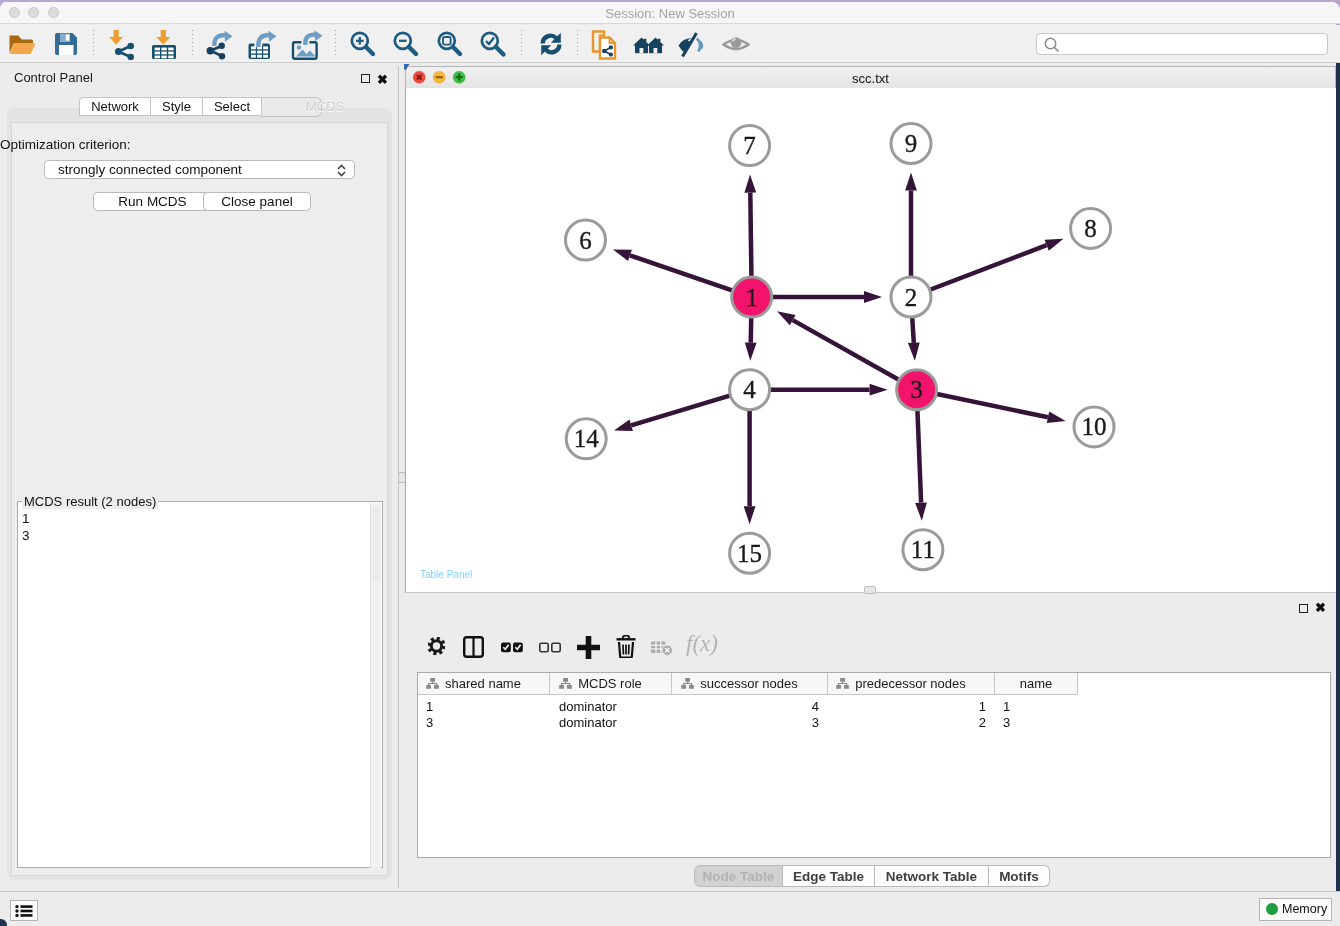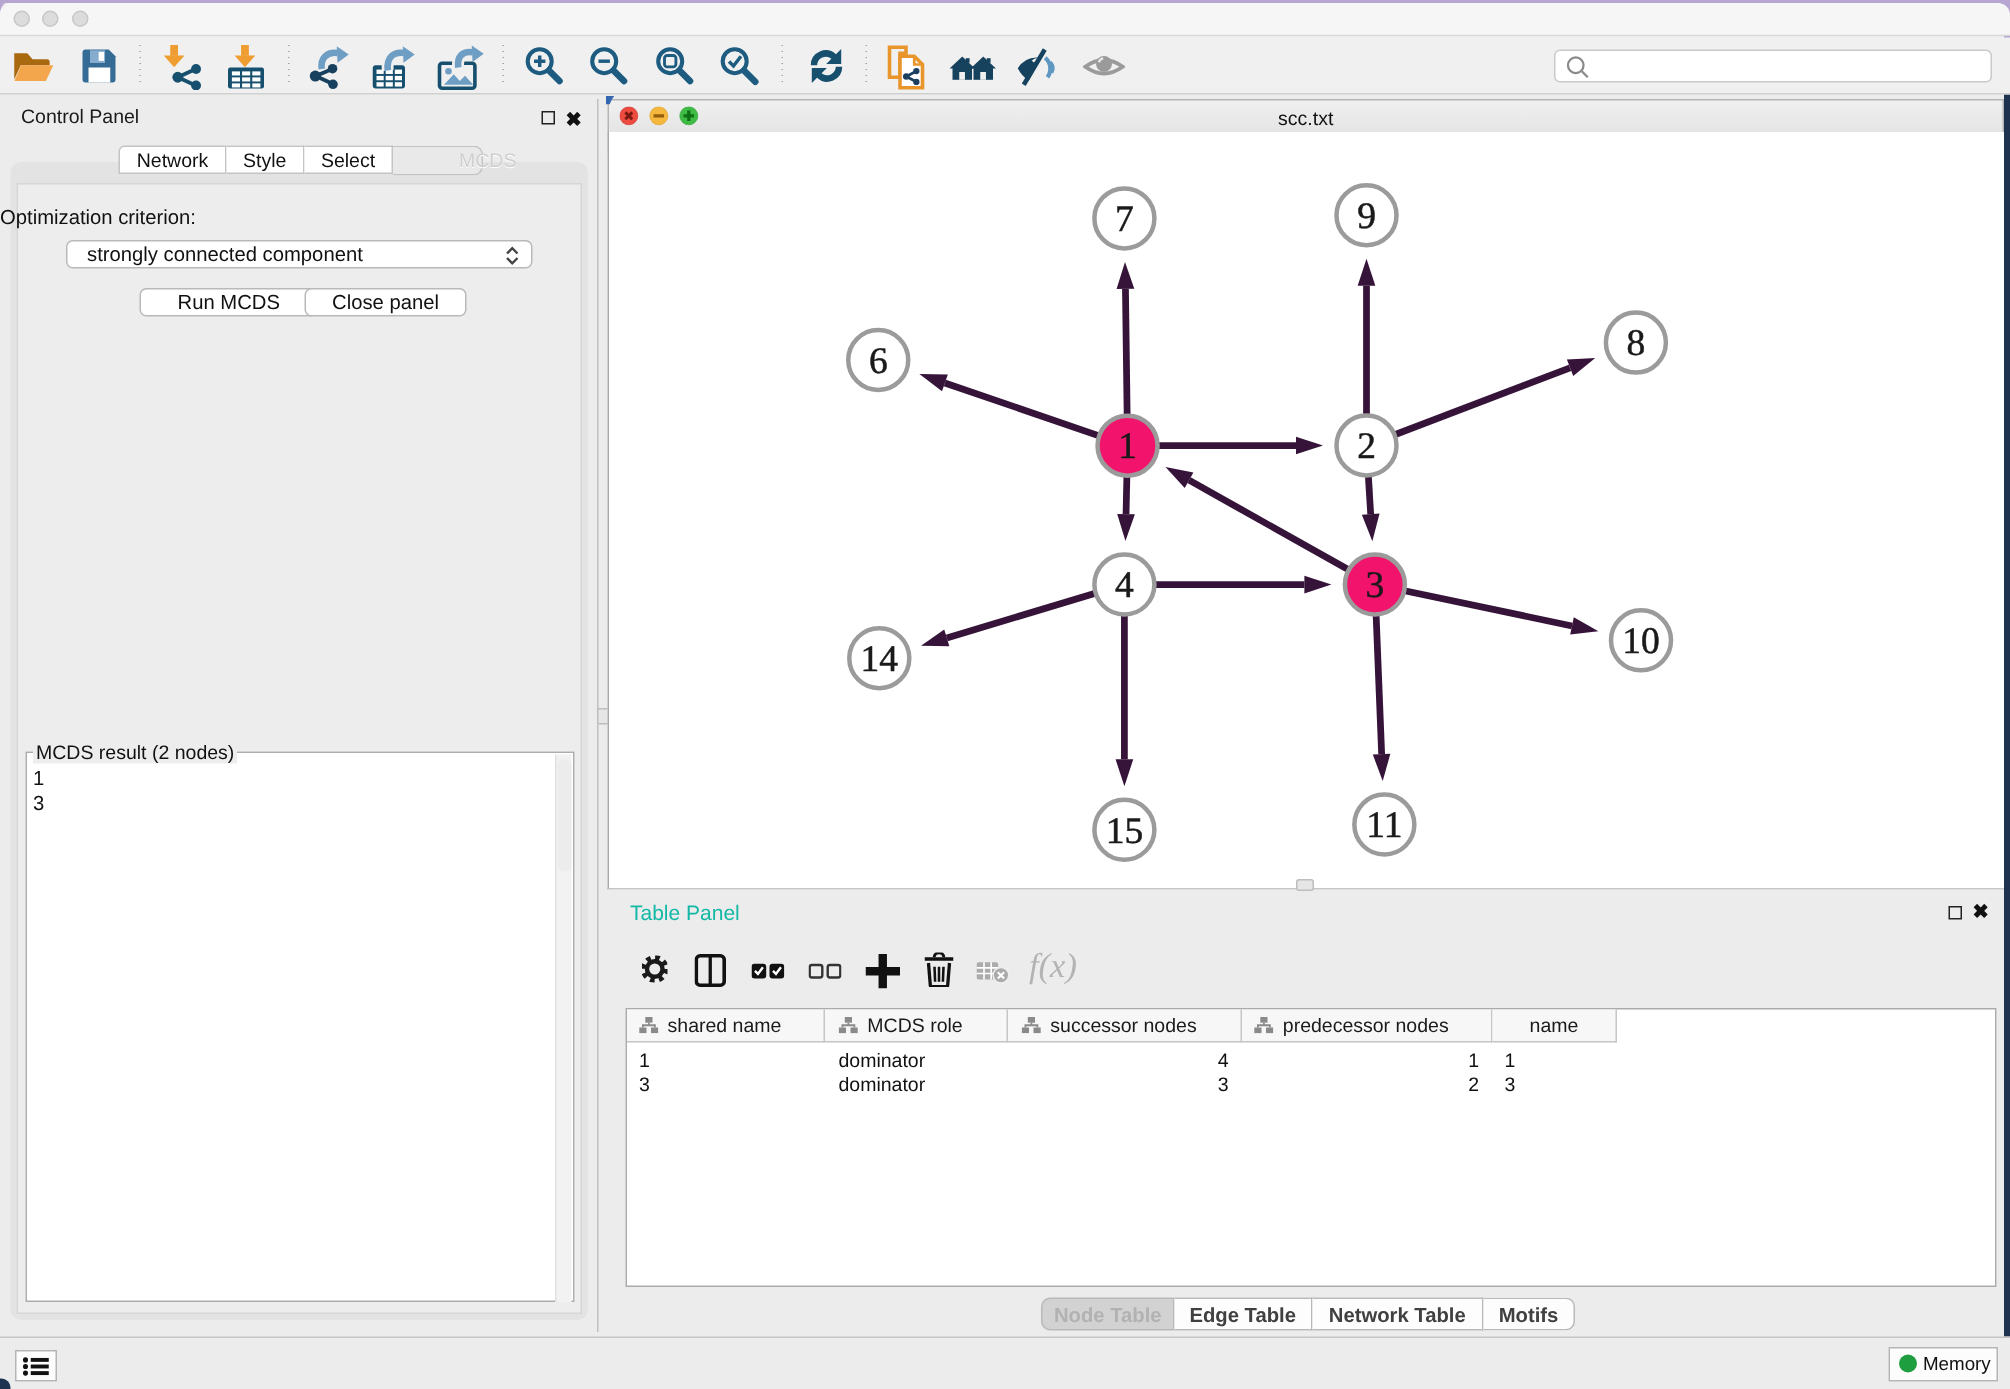--- a/index.html
+++ b/index.html
@@ -58,21 +58,21 @@
   background:#e6e6e6; border:1px solid #bdbdbd; border-radius:2px; }
 
 #net-titlebar { position:absolute; left:405px; top:66px; width:931px; height:36px;
   background:linear-gradient(#f0f0f0,#dedede); border:1px solid #b5b5b5; border-bottom:1px solid #9e9e9e; }
 #net-title { position:absolute; top:4px; width:100%; text-align:center; font-size:13px; color:#111; }
 #canvas { position:absolute; left:405px; top:88px; width:931px; height:505px;
   background:#fff; border-left:1px solid #a9a9a9; border-bottom:1px solid #c6c6c6; }
 #graph-svg { position:absolute; left:0; top:0; }
 #graph-svg text { font-family:"Liberation Serif", serif; font-size:25px; fill:#1a1a1a; stroke:#1a1a1a; stroke-width:0.35; }
 
-#tp-title { position:absolute; left:420px; top:600px; font-size:14px; color:#14b8a6; }
+#tp-title { position:absolute; left:420px; top:569px; font-size:10px; color:#7dd3fc; }
 #tablebox { position:absolute; left:417px; top:672px; width:914px; height:186px;
   background:#fff; border:1px solid #ababab; }
 .th { position:absolute; top:0; height:22px; border-right:1px solid #c6c6c6;
   border-bottom:1px solid #c6c6c6; background:#f7f7f7; font-size:13px; color:#1a1a1a;
   text-align:center; line-height:22px; }
 .td { position:absolute; font-size:13px; color:#111; }
 .orgicon { vertical-align:-1px; margin-right:6px; margin-left:-20px; }
 
 .btab { position:absolute; top:865px; height:22px; border:1px solid #b9b9b9; background:#fdfdfd;
   font-size:13.5px; color:#404040; text-align:center; line-height:21px; font-weight:bold; }
@@ -88,20 +88,21 @@
 <body>
 <div id="desktop"></div>
 <div id="window"></div>
 <div id="topstrip"></div>
 <div id="content">
 
   <div id="titlebar">
     <div class="tl-circle" style="left:8.5px"></div>
     <div class="tl-circle" style="left:28px"></div>
     <div class="tl-circle" style="left:47.5px"></div>
+    <div id="title-text">Session: New Session</div>
   </div>
 
   <div id="toolbar">
     <div class="tsep" style="left:93px"></div>
     <div class="tsep" style="left:192px"></div>
     <div class="tsep" style="left:335px"></div>
     <div class="tsep" style="left:521px"></div>
     <div class="tsep" style="left:577px"></div>
     <svg class="ticon" style="left:8px" width="28" height="28" viewBox="0 0 28 28">
       <path d="M1.5 5.5 h8.7 l3.5 4 h9.6 a1.8 1.8 0 0 1 1.8 1.8 v2.2 h-19.3 l-4.3 9.5 z" fill="#a8690f"></path>

